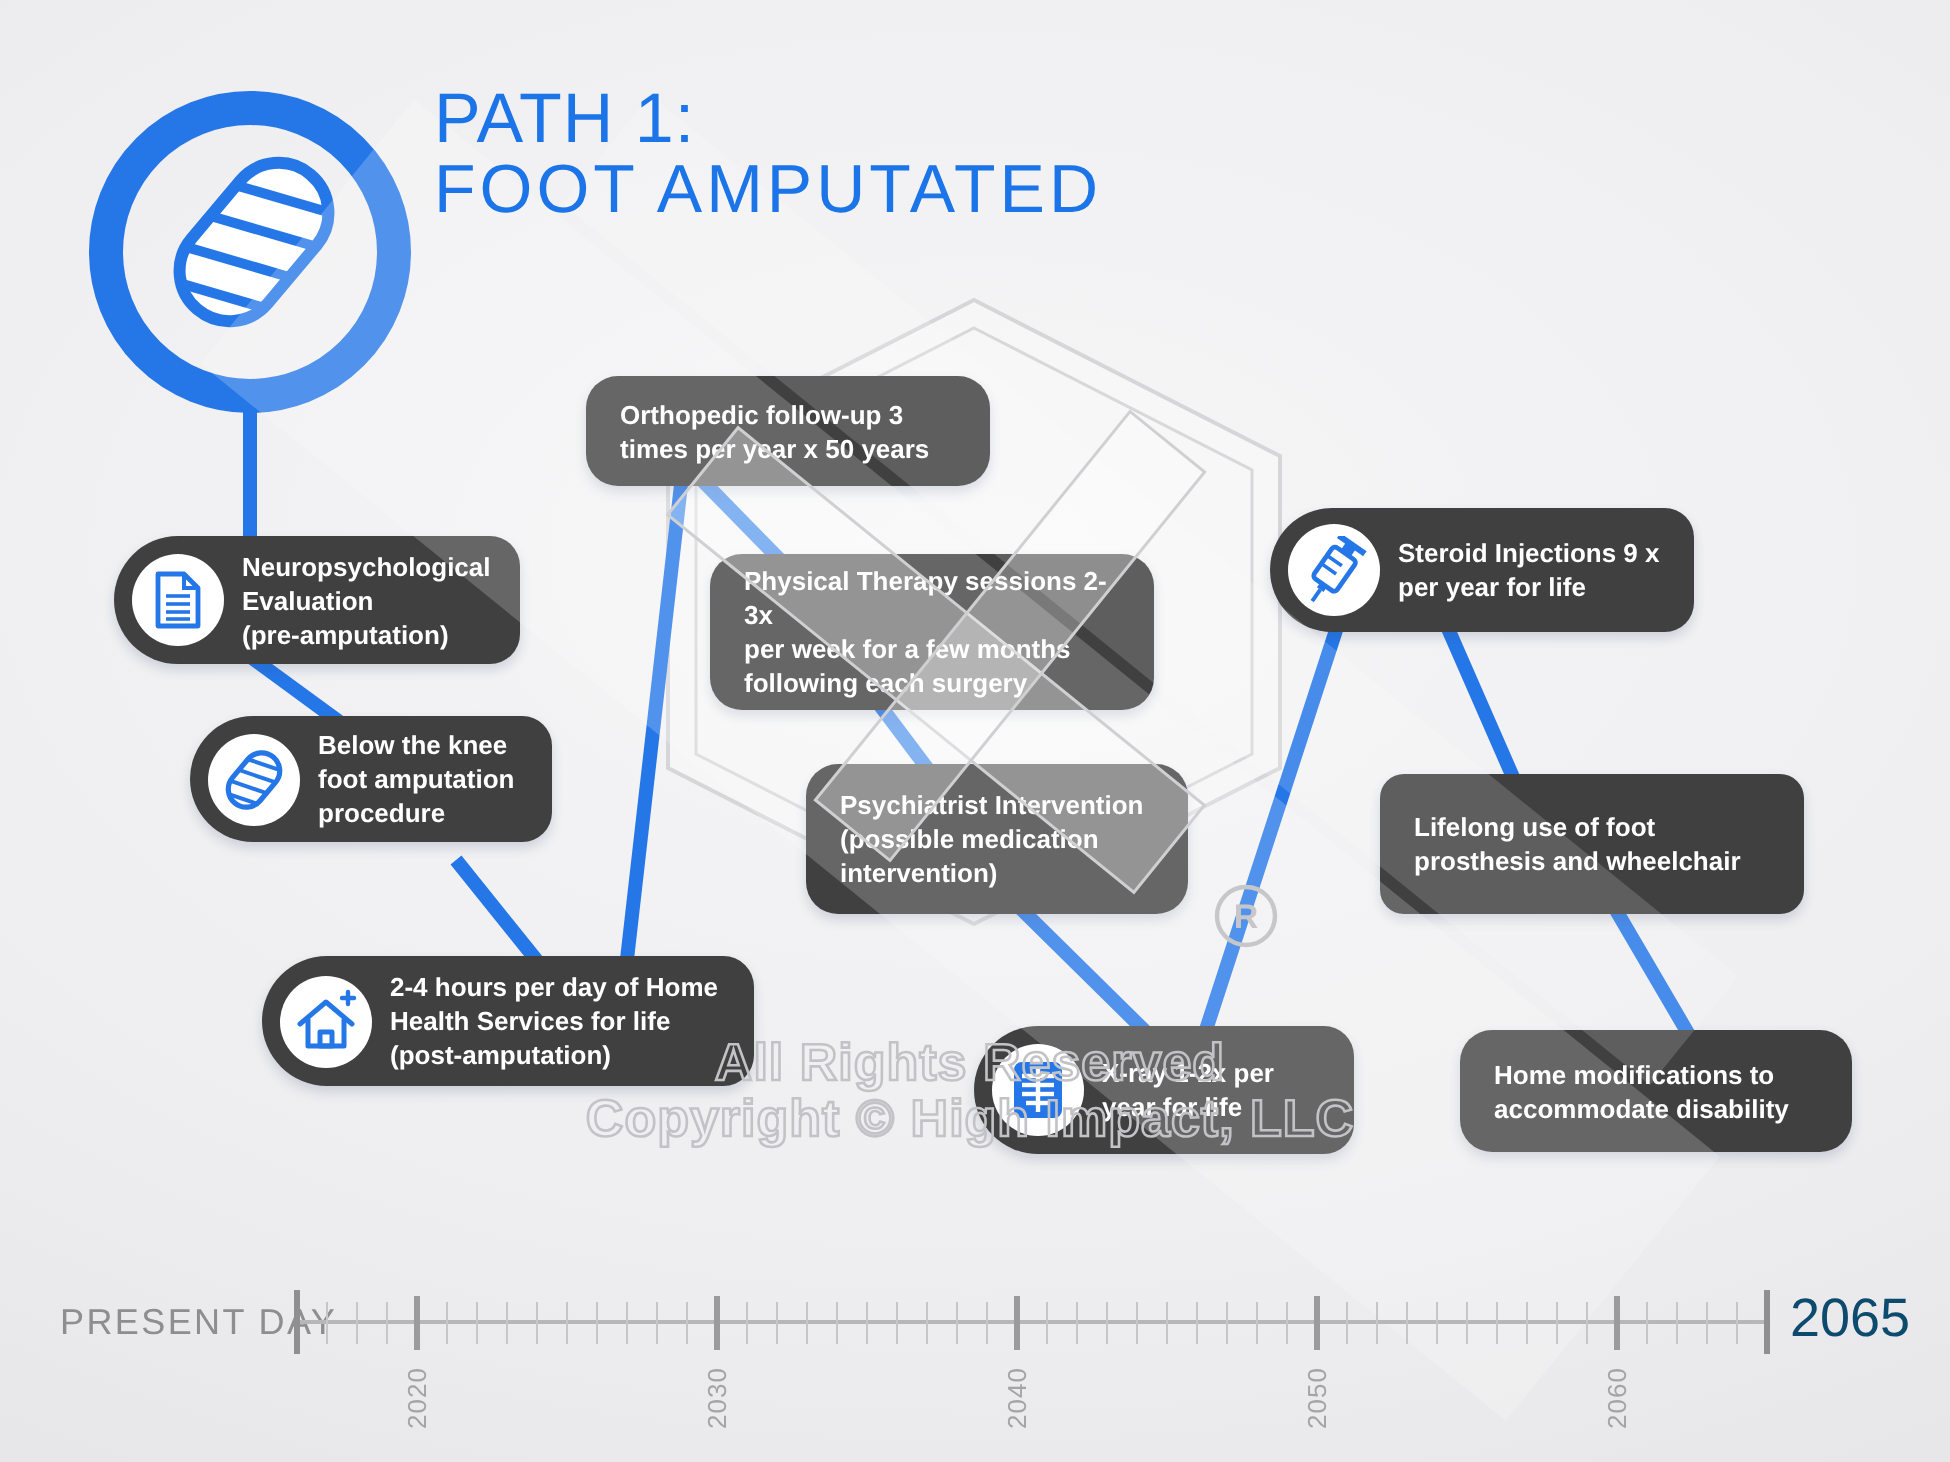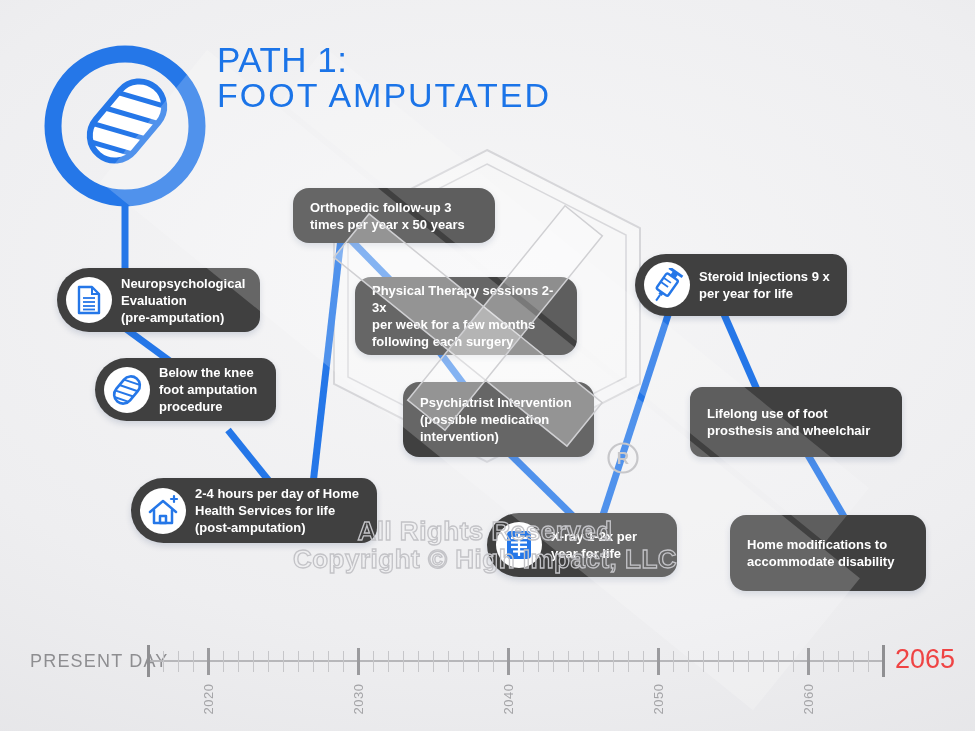--- a/index.html
+++ b/index.html
@@ -32,26 +32,26 @@
       display:flex;align-items:center;justify-content:center;}
   .n1{left:57px;top:268px;width:203px;height:64px;}
   .n2{left:95px;top:358px;width:181px;height:63px;}
   .n3{left:131px;top:478px;width:246px;height:65px;}
   .n4{left:293px;top:188px;width:202px;height:55px;}
   .n5{left:355px;top:277px;width:222px;height:78px;align-items:center;}
   .n6{left:403px;top:382px;width:191px;height:75px;}
   .n7{left:487px;top:513px;width:190px;height:64px;}
   .n8{left:635px;top:254px;width:212px;height:62px;}
   .n9{left:690px;top:387px;width:212px;height:70px;border-radius:12px;}
-  .n10{left:730px;top:515px;width:196px;height:76px;}
+  .n10{left:730px;top:515px;width:196px;height:61px;}
 
   
   #timeline{z-index:6;position:absolute;left:0;top:0;width:975px;height:731px;pointer-events:none;}
   #present-day{position:absolute;left:30px;top:651px;font-size:18px;letter-spacing:1.2px;color:#8e8e91;}
-  #end-year{position:absolute;left:895px;top:644px;font-size:27px;color:#ef4444;}
+  #end-year{position:absolute;left:895px;top:644px;font-size:27px;color:#0c4a6e;}
   #baseline{position:absolute;left:148px;top:660px;width:735px;height:2px;background:#b7b7ba;}
   .tick{position:absolute;}
   .tick-minor{top:651px;width:1px;height:21px;background:#c6c6c9;}
   .tick-major{top:648px;width:3px;height:27px;background:#9b9b9e;}
   .tick-end{top:645px;width:3px;height:32px;background:#8f8f92;}
   .decade-label{position:absolute;top:692px;width:44px;height:14px;text-align:center;
       font-size:13px;letter-spacing:.5px;color:#a4a4a7;transform:rotate(-90deg);}
 </style>
 </head>
 <body>

